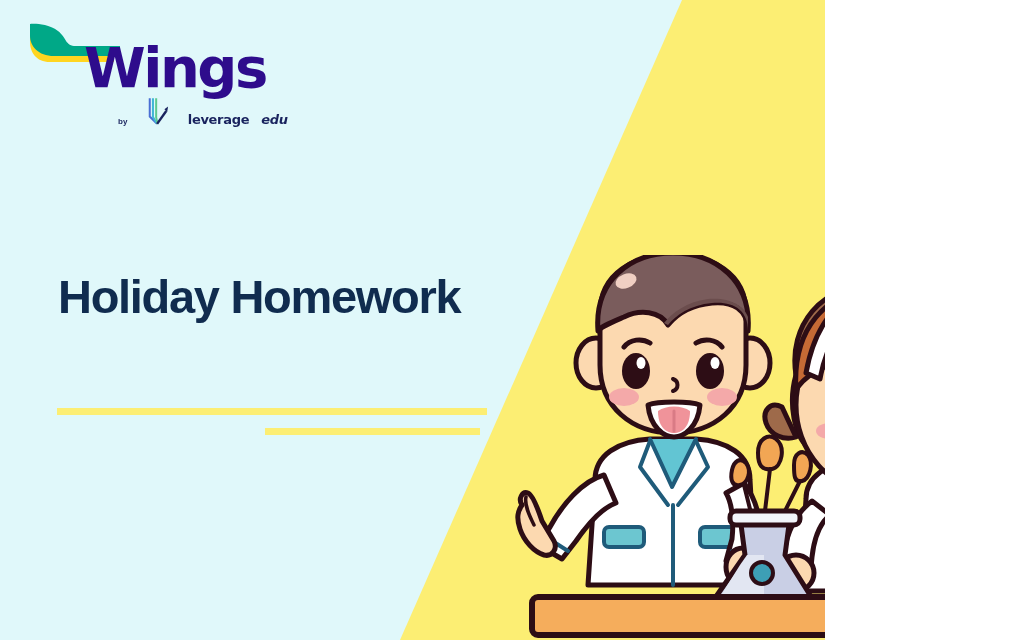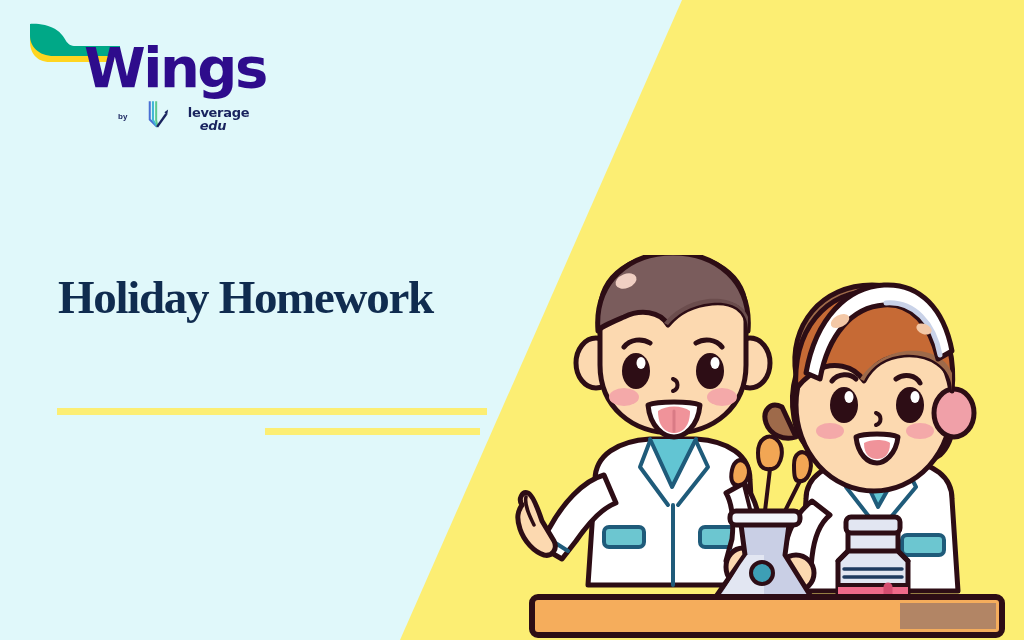--- a/index.html
+++ b/index.html
@@ -3,21 +3,21 @@
 <meta charset="utf-8">
 <title>Holiday Homework Banner</title>
 <style>
   html, body {
     margin: 0;
     padding: 0;
     background: #ffffff;
   }
   #banner {
     position: relative;
-    width: 1024px;
+    width: 825px;
     height: 640px;
     overflow: hidden;
     font-family: "Liberation Sans", sans-serif;
     background: #e0f8fa;
   }
   
   .bg-left {
     position: absolute;
     inset: 0;
     background: #e0f8fa;
@@ -52,38 +52,38 @@
     letter-spacing: -2.5px;
     color: #2e0c8c;
     line-height: 1;
     font-family: "DejaVu Sans", sans-serif;
   }
   .logo-sub {
     position: absolute;
     left: 90px;
     top: 72px;
     display: flex;
-    align-items: center;
+    align-items: flex-end;
     gap: 19px;
   }
   .logo-sub-by {
     font-size: 8px;
     font-weight: bold;
     color: #19235e;
     margin-top: 6px;
     letter-spacing: .2px;
   }
   .logo-sub-book {
     width: 22px;
     height: 30px;
     margin-top: 2px;
   }
   .logo-sub-text {
     display: flex;
-    flex-direction: column;
+    flex-direction: row;
     line-height: 1.02;
     margin-top: 12px;
   }
   .logo-sub-text span {
     font-size: 13px;
     font-weight: bold;
     color: #19235e;
     letter-spacing: -0.3px;
     font-family: "DejaVu Sans", sans-serif;
   }
@@ -93,21 +93,21 @@
   .headline {
     position: absolute;
     left: 58px;
     top: 236px;
     width: 470px;
     color: #102c4f;
     font-size: 47px;
     font-weight: bold;
     line-height: 1.28;
     letter-spacing: -1.3px;
-    font-family: Liberation Serif, serif;
+    font-family: Liberation Sans, sans-serif;
   }
   .headline .l2 { display: block; }
 
   
   .accent-bar {
     position: absolute;
     height: 7px;
     background: #fcee73;
   }
   .accent-bar.top  { left: 57px;  top: 408px; width: 430px; }

